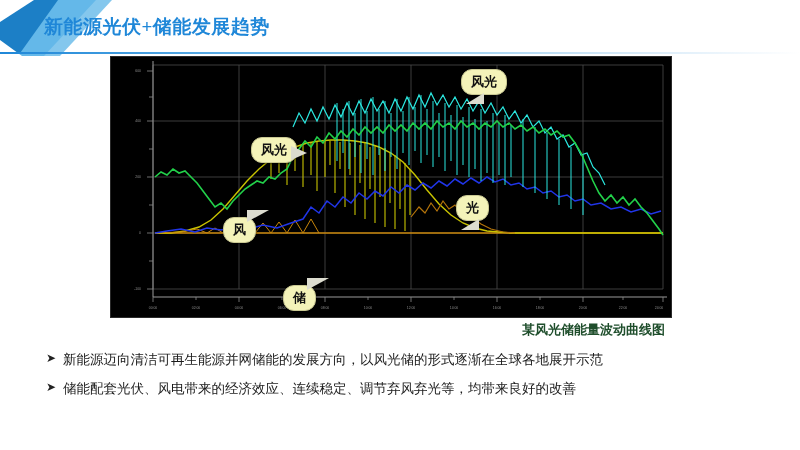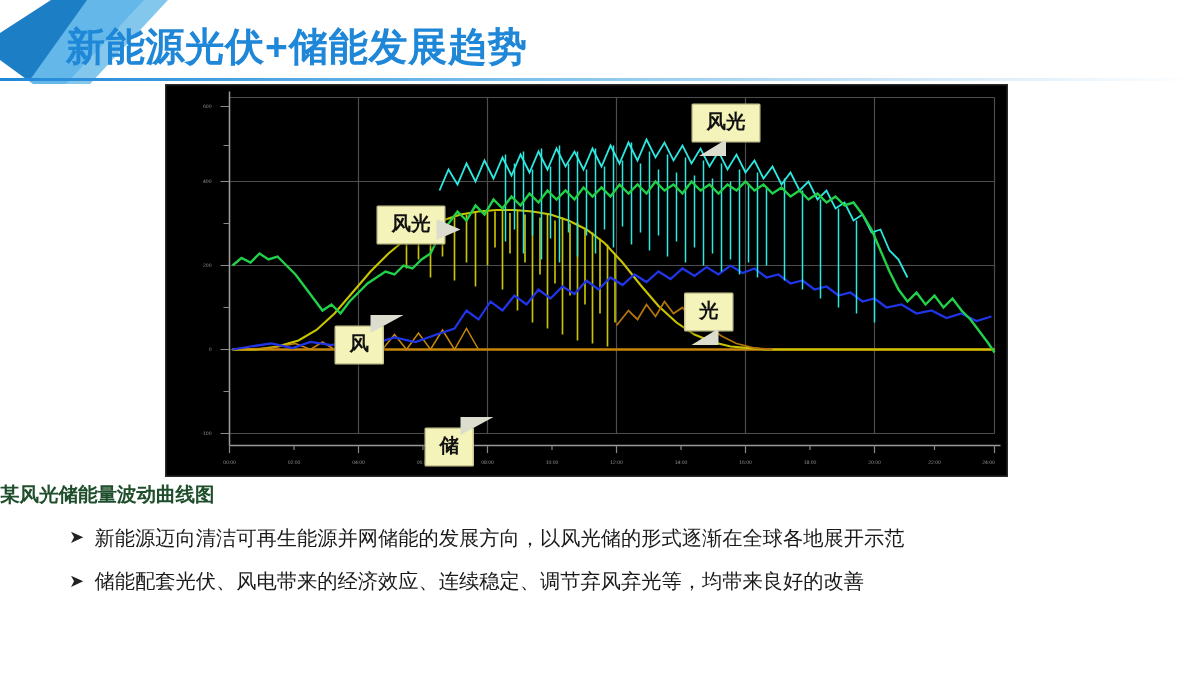--- a/index.html
+++ b/index.html
@@ -11,25 +11,25 @@
     position:relative;
   }
   .slide{position:absolute;inset:0;width:800px;height:450px;overflow:hidden;}
 
   
   .deco{position:absolute;left:0;top:0;width:140px;height:56px;overflow:hidden;}
 
   
   .header-title{
     position:absolute;left:44px;top:14px;
-    font-size:26px;font-weight:bold;
+    font-size:19px;font-weight:bold;
     color:#1F87D8;
     letter-spacing:0.5px;
     white-space:nowrap;
-    font-family:Liberation Mono, monospace;
+    font-family:Liberation Serif, serif;
   }
   .header-rule{
     position:absolute;left:0;top:52px;width:800px;height:2px;
     background:linear-gradient(to right,#1F87D8 0%,#7FC2EC 45%,#cfe6f7 75%,#ffffff 100%);
   }
 
   
   .logo{position:absolute;right:14px;top:6px;width:116px;height:42px;}
   .logo svg{display:block;}
 
@@ -41,21 +41,21 @@
     overflow:hidden;
   }
   .chart-panel .plot{position:absolute;inset:0;}
   .chart-panel svg{display:block;}
 
   
   .callout{
     position:absolute;
     background:#F4F3B9;
     border:1px solid #c9c892;
-    border-radius:1px;
+    border-radius:11px;
     box-shadow:0 1px 2px rgba(0,0,0,.5);
     color:#111;
     font-weight:bold;
     font-size:13px;
     line-height:1;
     padding:5px 9px 6px 9px;
     white-space:nowrap;
     font-family:"DejaVu Sans","Liberation Sans",sans-serif;
     z-index:5;
   }
@@ -65,21 +65,21 @@
   
   .tail-dr{right:-11px;bottom:2px;border-left:16px solid #dcdccf;border-top:7px solid transparent;border-bottom:7px solid transparent;}
   
   .tail-dl{left:4px;bottom:-10px;border-right:18px solid #dcdccf;border-top:11px solid transparent;}
   
   .tail-ur{right:-14px;top:-8px;border-left:22px solid #dcdccf;border-bottom:12px solid transparent;}
 
   
   .caption{
     position:absolute;left:0;top:321px;width:665px;
-    text-align:left;
+    text-align:right;
     font-size:13px;font-weight:bold;color:#1F4E2C;
     font-family:"DejaVu Sans","Liberation Sans",sans-serif;
   }
 
   
   .bullets{position:absolute;left:46px;top:350px;width:720px;}
   .bullet{
     display:flex;align-items:flex-start;gap:7px;
     font-size:13.5px;color:#1a1a1a;
     margin-bottom:11px;

